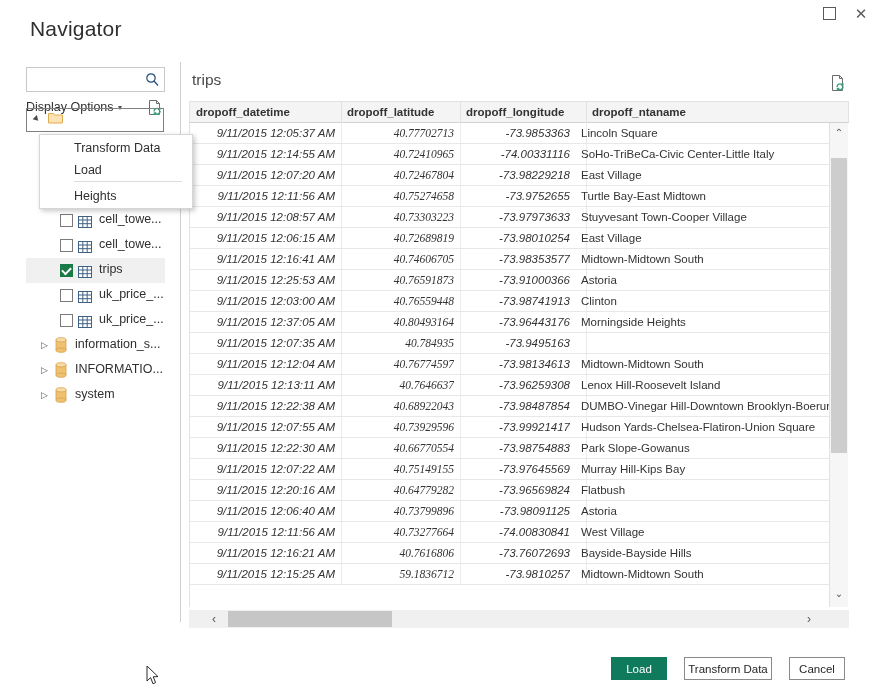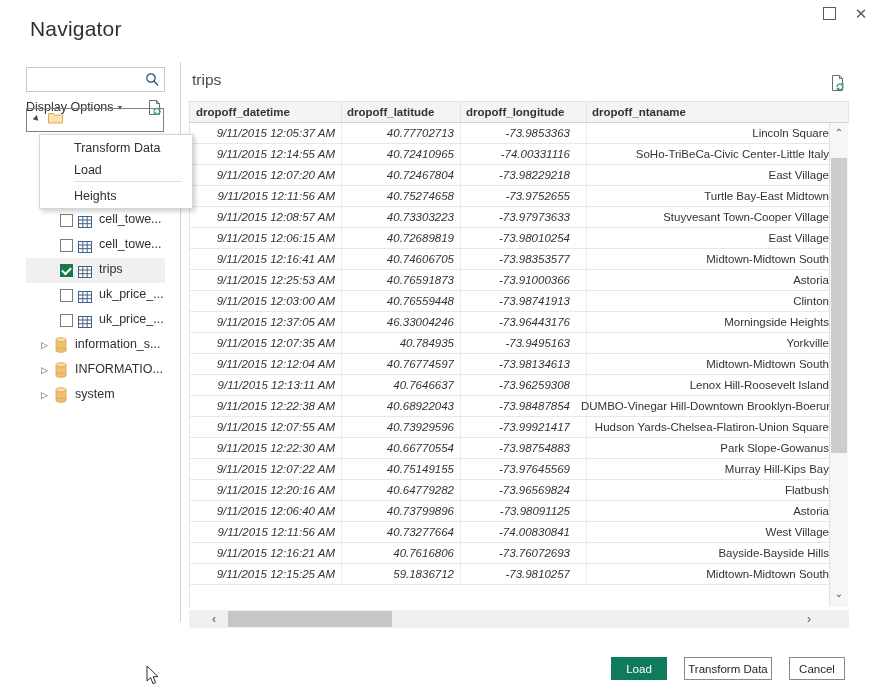--- a/index.html
+++ b/index.html
@@ -44,23 +44,23 @@
 
   #grid{left:189px;top:101px;width:660px;height:528px;}
   #grid-header{position:absolute;left:0;top:0;width:660px;height:22px;background:#f4f4f4;border:1px solid #e2e2e2;border-bottom:1px solid #d2d2d2;box-sizing:border-box;}
   #grid-header .h{position:absolute;top:4px;font-size:11.5px;font-weight:bold;color:#333;white-space:nowrap;}
   #grid-header .vsep{position:absolute;top:0;width:1px;height:21px;background:#e2e2e2;}
   #rows{position:absolute;left:0;top:22px;width:641px;height:484px;border-left:1px solid #e2e2e2;border-right:1px solid #e2e2e2;box-sizing:border-box;overflow:hidden;}
   .row{position:relative;height:21px;border-bottom:1px solid #e8e8e8;box-sizing:border-box;}
   .row .c{position:absolute;top:4px;font-size:11.5px;color:#333;white-space:nowrap;overflow:hidden;}
   .row .cb1{position:absolute;top:0;width:1px;height:20px;background:#ececec;}
   .c1{left:0;width:145px;text-align:right;font-style:italic;}
-  .c2{left:151px;width:113px;text-align:right;font-style:italic;}
+  .c2{left:151px;width:113px;text-align:right;font-style:italic;font-family:Liberation Serif, serif;}
   .c3{left:270px;width:110px;text-align:right;font-style:italic;}
-  .c4{left:391px;width:248px;text-align:right;}
+  .c4{left:391px;width:248px;text-align:left;}
 
   #vscroll{position:absolute;left:641px;top:22px;width:18px;height:484px;background:#f6f6f6;}
   #vscroll .arrow{position:absolute;left:0;width:18px;height:18px;display:flex;align-items:center;justify-content:center;color:#555;font-size:10px;}
   #vthumb{position:absolute;left:1px;top:35px;width:16px;height:295px;background:#cdcdcd;}
 
   #hscroll{position:absolute;left:0;top:509px;width:660px;height:18px;background:#f0f0f0;}
   #hscroll .arrow{position:absolute;top:0;width:18px;height:18px;display:flex;align-items:center;justify-content:center;color:#555;font-size:12px;}
   #hthumb{position:absolute;left:39px;top:1px;width:164px;height:16px;background:#c6c6c6;}
 
   
@@ -362,34 +362,33 @@
         <span class="cb1" style="left:151px"></span>
         <span class="c c2">40.76559448</span>
         <span class="cb1" style="left:270px"></span>
         <span class="c c3">-73.98741913</span>
         <span class="cb1" style="left:396px"></span>
         <span class="c c4">Clinton</span>
       </div>
     <div class="row">
         <span class="c c1">9/11/2015 12:37:05 AM</span>
         <span class="cb1" style="left:151px"></span>
-        <span class="c c2">46.33004246</span>
+        <span class="c c2">40.80493164</span>
         <span class="cb1" style="left:270px"></span>
         <span class="c c3">-73.96443176</span>
         <span class="cb1" style="left:396px"></span>
         <span class="c c4">Morningside Heights</span>
       </div>
     <div class="row">
         <span class="c c1">9/11/2015 12:07:35 AM</span>
         <span class="cb1" style="left:151px"></span>
         <span class="c c2">40.784935</span>
         <span class="cb1" style="left:270px"></span>
         <span class="c c3">-73.9495163</span>
         <span class="cb1" style="left:396px"></span>
-        <span class="c c4">Yorkville</span>
       </div>
     <div class="row">
         <span class="c c1">9/11/2015 12:12:04 AM</span>
         <span class="cb1" style="left:151px"></span>
         <span class="c c2">40.76774597</span>
         <span class="cb1" style="left:270px"></span>
         <span class="c c3">-73.98134613</span>
         <span class="cb1" style="left:396px"></span>
         <span class="c c4">Midtown-Midtown South</span>
       </div>

